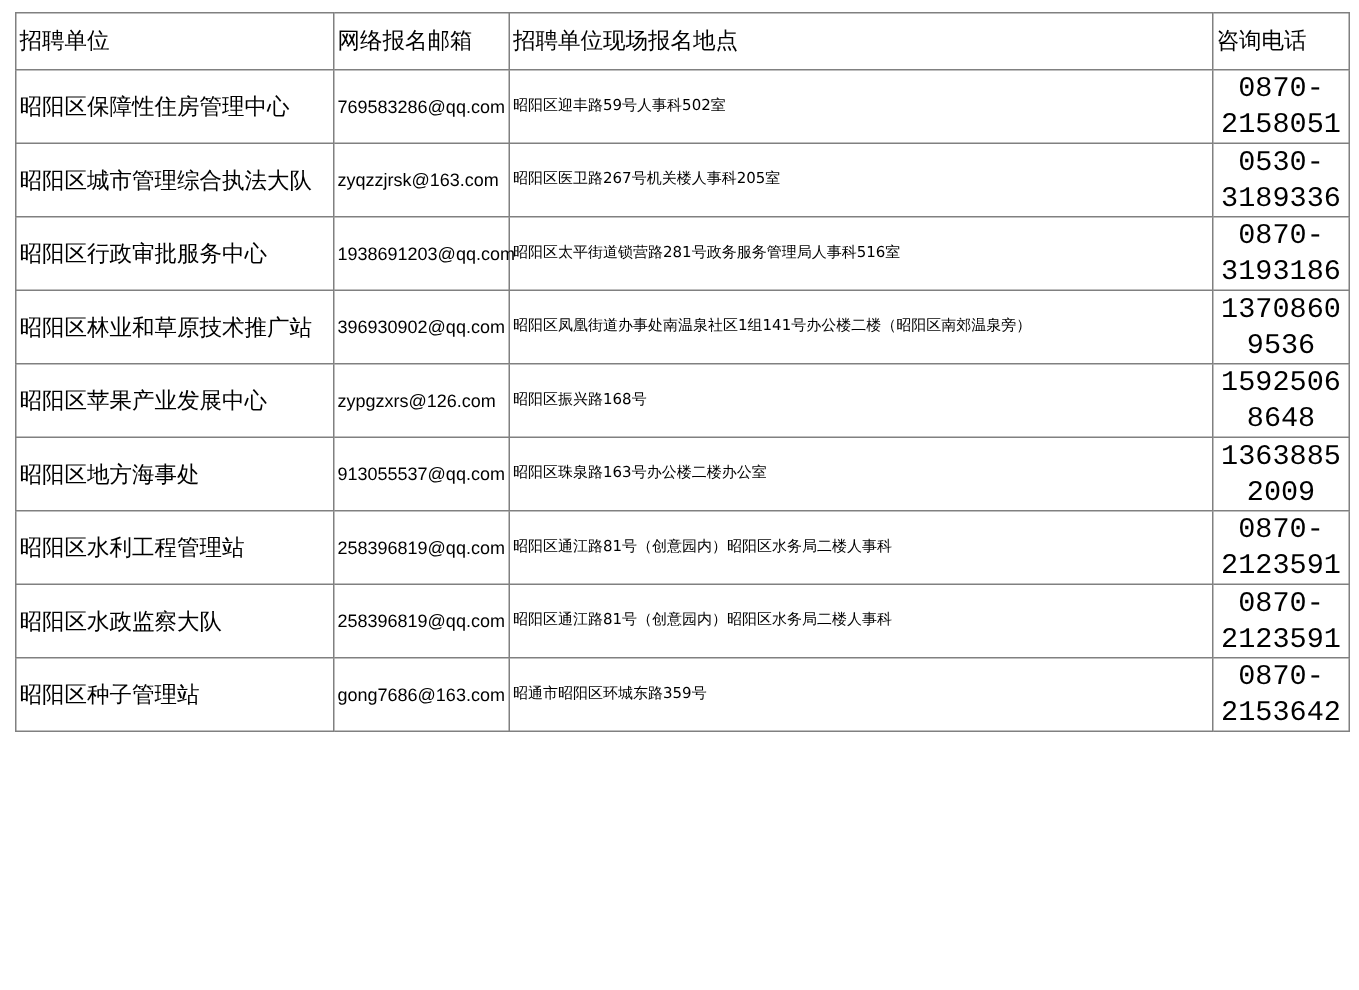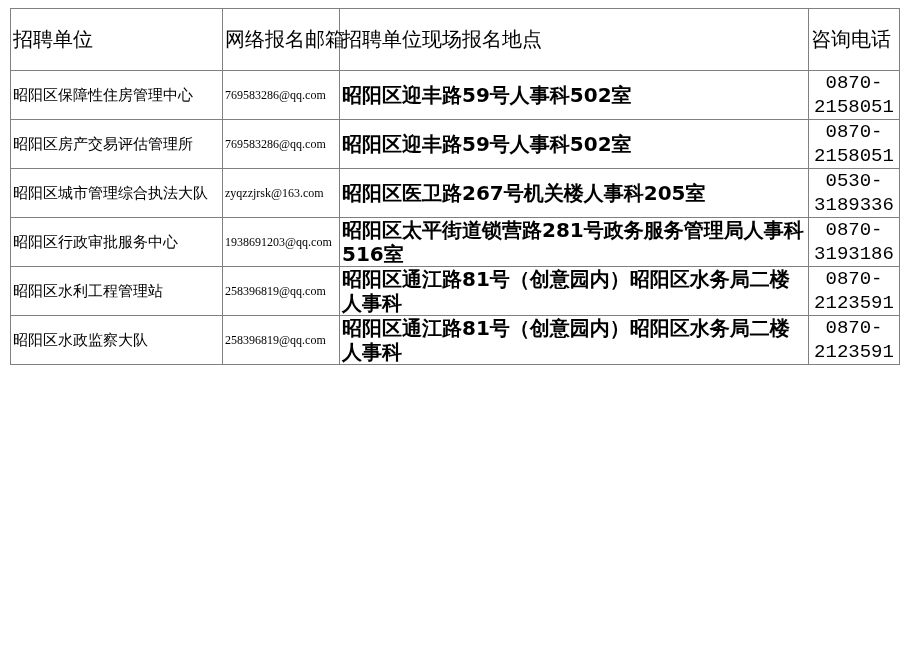--- a/index.html
+++ b/index.html
@@ -34,42 +34,41 @@
   col.c4 { width: 91px; }
   th, td {
     border: 1px solid #808080;
     vertical-align: middle;
     text-align: left;
     overflow: visible;
     word-break: break-word;
   }
   th {
     font-weight: normal;
-    font-size: 20px;
+    font-size: 15px;
     line-height: 29px;
     height: 29px;
-    padding: 16px 2px;
+    padding: 4px 2px;
     white-space: nowrap;
   }
   td { line-height: 24px; }
   td.unit {
     font-size: 15px;
     padding: 0 1px 0 2px;
   }
   td.email {
-    font-family: Liberation Serif, serif;
+    font-family: Liberation Sans, sans-serif;
     font-size: 12px;
     white-space: nowrap;
     padding: 0 2px;
     margin-top: 10px;
   }
   td.address {
-    font-size: 20px;
+    font-size: 10px;
     padding: 0 2px;
-    font-weight: bold;
   }
   td.phone {
     font-family: Liberation Mono, monospace;
     font-size: 19px;
     padding: 0 1px;
     text-align: center;
   }
 </style>
 </head>
 <body>
@@ -91,58 +90,76 @@
       </tr>
     </thead>
     <tbody id="table-body">
   <tr>
     <td class="unit">昭阳区保障性住房管理中心</td>
     <td class="email">769583286@qq.com</td>
     <td class="address">昭阳区迎丰路59号人事科502室</td>
     <td class="phone">0870-2158051</td>
   </tr>
 
-  <tr>
-    <td class="unit">昭阳区房产交易评估管理所</td>
-    <td class="email">769583286@qq.com</td>
-    <td class="address">昭阳区迎丰路59号人事科502室</td>
-    <td class="phone">0870-2158051</td>
-  </tr>
 
   <tr>
     <td class="unit">昭阳区城市管理综合执法大队</td>
     <td class="email">zyqzzjrsk@163.com</td>
     <td class="address">昭阳区医卫路267号机关楼人事科205室</td>
     <td class="phone">0530-3189336</td>
   </tr>
 
   <tr>
     <td class="unit">昭阳区行政审批服务中心</td>
     <td class="email">1938691203@qq.com</td>
     <td class="address">昭阳区太平街道锁营路281号政务服务管理局人事科516室</td>
     <td class="phone">0870-3193186</td>
   </tr>
 
 
 
+  <tr>
+    <td class="unit">昭阳区林业和草原技术推广站</td>
+    <td class="email">396930902@qq.com</td>
+    <td class="address">昭阳区凤凰街道办事处南温泉社区1组141号办公楼二楼（昭阳区南郊温泉旁）</td>
+    <td class="phone">13708609536</td>
+  </tr>
 
+  <tr>
+    <td class="unit">昭阳区苹果产业发展中心</td>
+    <td class="email">zypgzxrs@126.com</td>
+    <td class="address">昭阳区振兴路168号</td>
+    <td class="phone">15925068648</td>
+  </tr>
 
+  <tr>
+    <td class="unit">昭阳区地方海事处</td>
+    <td class="email">913055537@qq.com</td>
+    <td class="address">昭阳区珠泉路163号办公楼二楼办公室</td>
+    <td class="phone">13638852009</td>
+  </tr>
 
 
   <tr>
     <td class="unit">昭阳区水利工程管理站</td>
     <td class="email">258396819@qq.com</td>
     <td class="address">昭阳区通江路81号（创意园内）昭阳区水务局二楼人事科</td>
     <td class="phone">0870-2123591</td>
   </tr>
 
   <tr>
     <td class="unit">昭阳区水政监察大队</td>
     <td class="email">258396819@qq.com</td>
     <td class="address">昭阳区通江路81号（创意园内）昭阳区水务局二楼人事科</td>
     <td class="phone">0870-2123591</td>
   </tr>
 
 
 
+  <tr>
+    <td class="unit">昭阳区种子管理站</td>
+    <td class="email">gong7686@163.com</td>
+    <td class="address">昭通市昭阳区环城东路359号</td>
+    <td class="phone">0870-2153642</td>
+  </tr>
 </tbody>
   </table>
 </div>
 
 </body></html>

